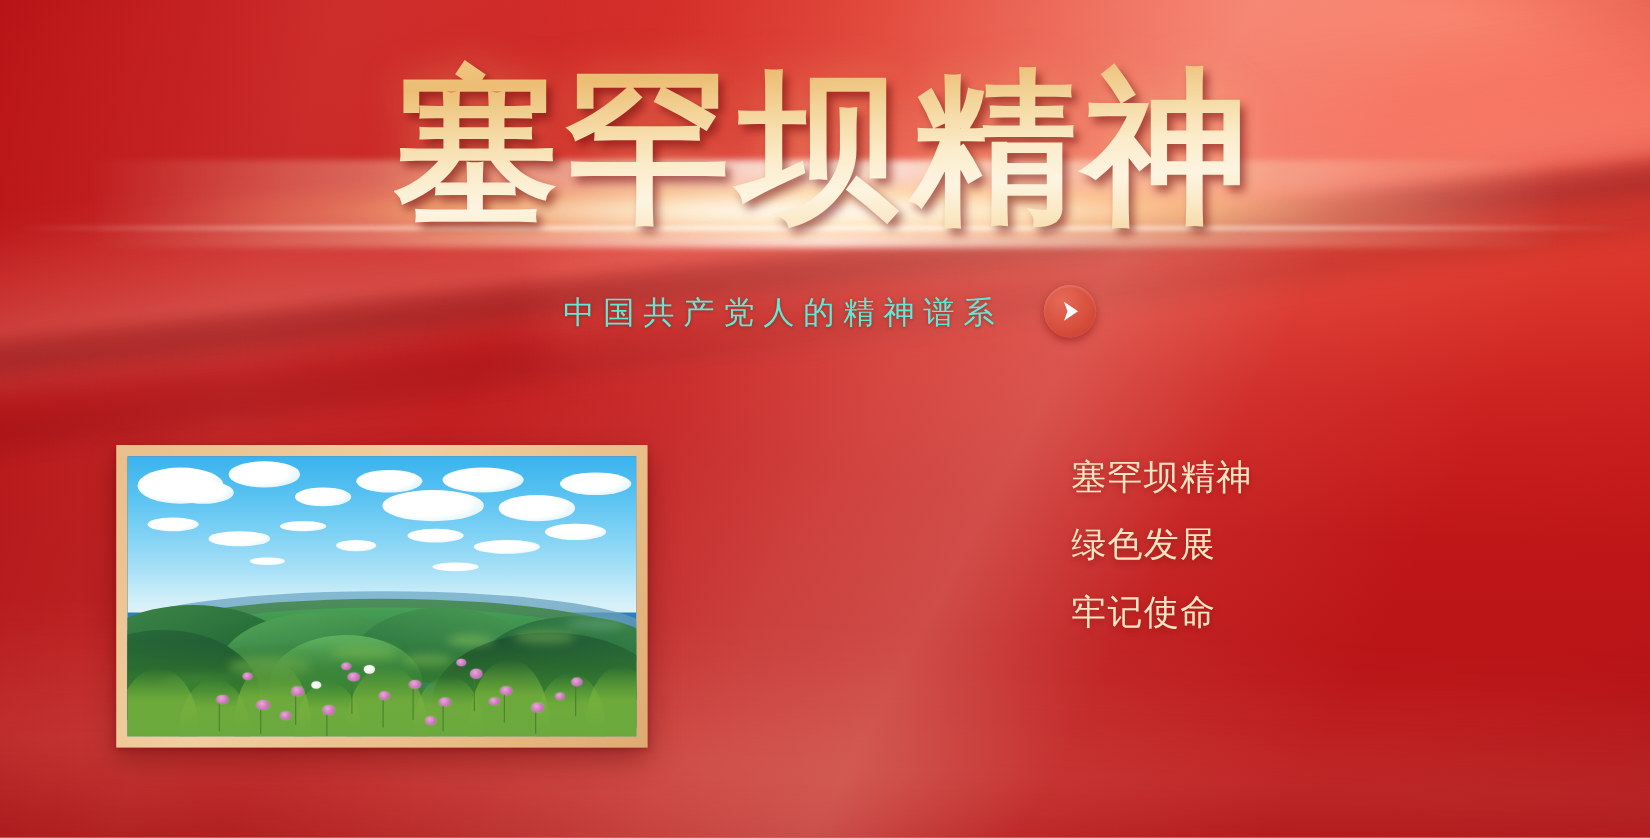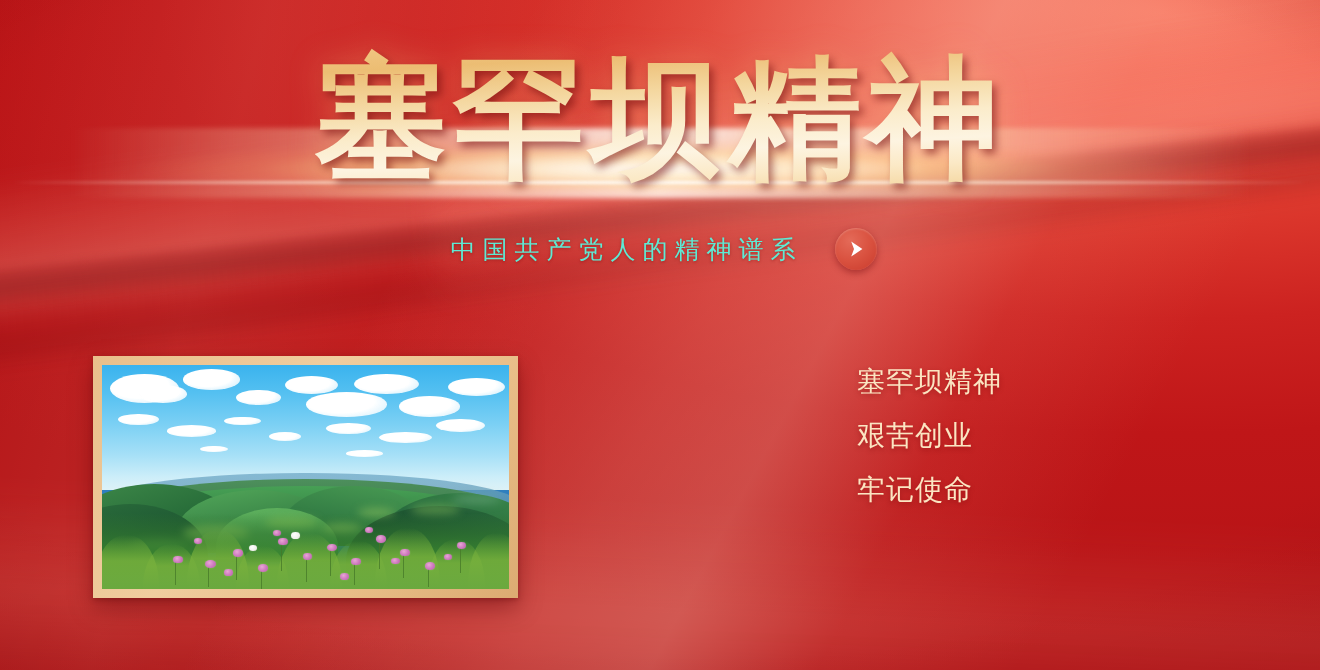--- a/index.html
+++ b/index.html
@@ -383,17 +383,17 @@
       <div class="flower" style="left:71.0%; bottom:11.0%; width:2.1%; height:2.9%;"></div>
       <div class="flower" style="left:84.0%; bottom:13.0%; width:2.0%; height:2.8%;"></div>
       <div class="flower" style="left:22.5%; bottom:20.0%; width:2.0%; height:2.8%;"></div>
       <div class="flower" style="left:64.5%; bottom:25.0%; width:2.0%; height:2.7%;"></div>
 
     </div>
   </div>
 
   <div class="slogans">
     <div class="slogan-line">塞罕坝精神</div>
-    <div class="slogan-line">艰苦创业</div>
+    <div class="slogan-line">绿色发展</div>
     <div class="slogan-line">牢记使命</div>
   </div>
 
 </div>
 
 </body></html>

